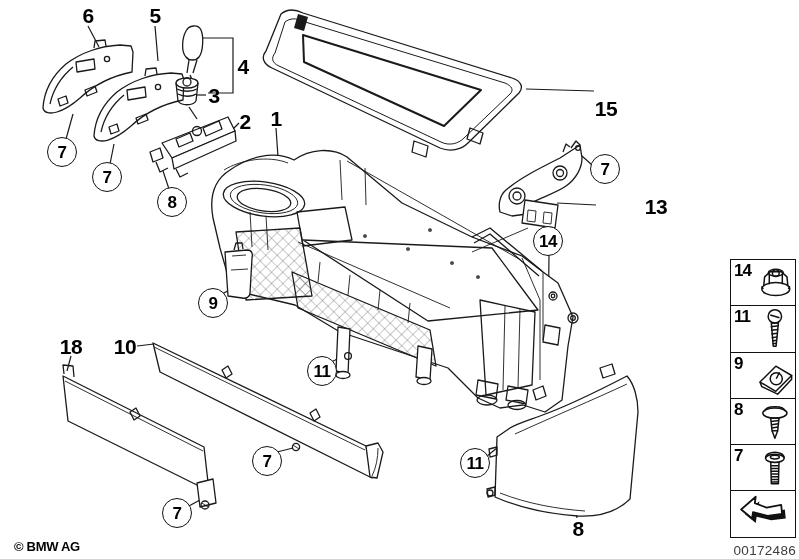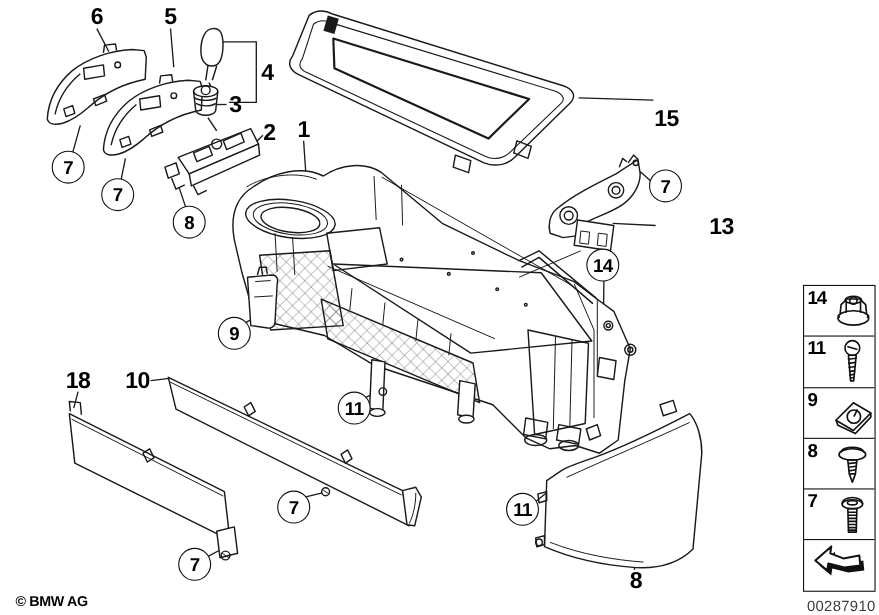--- a/index.html
+++ b/index.html
@@ -291,14 +291,14 @@
         <div class="arrow-cell">
           <svg width="56" height="40" viewBox="0 0 56 44">
             <polygon points="8,22 24,8 23,15 36,20 52,17 53,27 37,29 21,25 20,32" fill="#111"></polygon>
             <polygon points="4,17 20,3 19,10 32,15 48,12 49,22 33,24 17,20 16,27" fill="#fff" stroke="#111" stroke-width="2" stroke-linejoin="round"></polygon>
           </svg>
         </div>
       </div>
     </div>
 
   <div class="copyright">© BMW AG</div>
-  <div class="diagram-number">00287910</div>
+  <div class="diagram-number">00172486</div>
 </div>
 
 </body></html>

